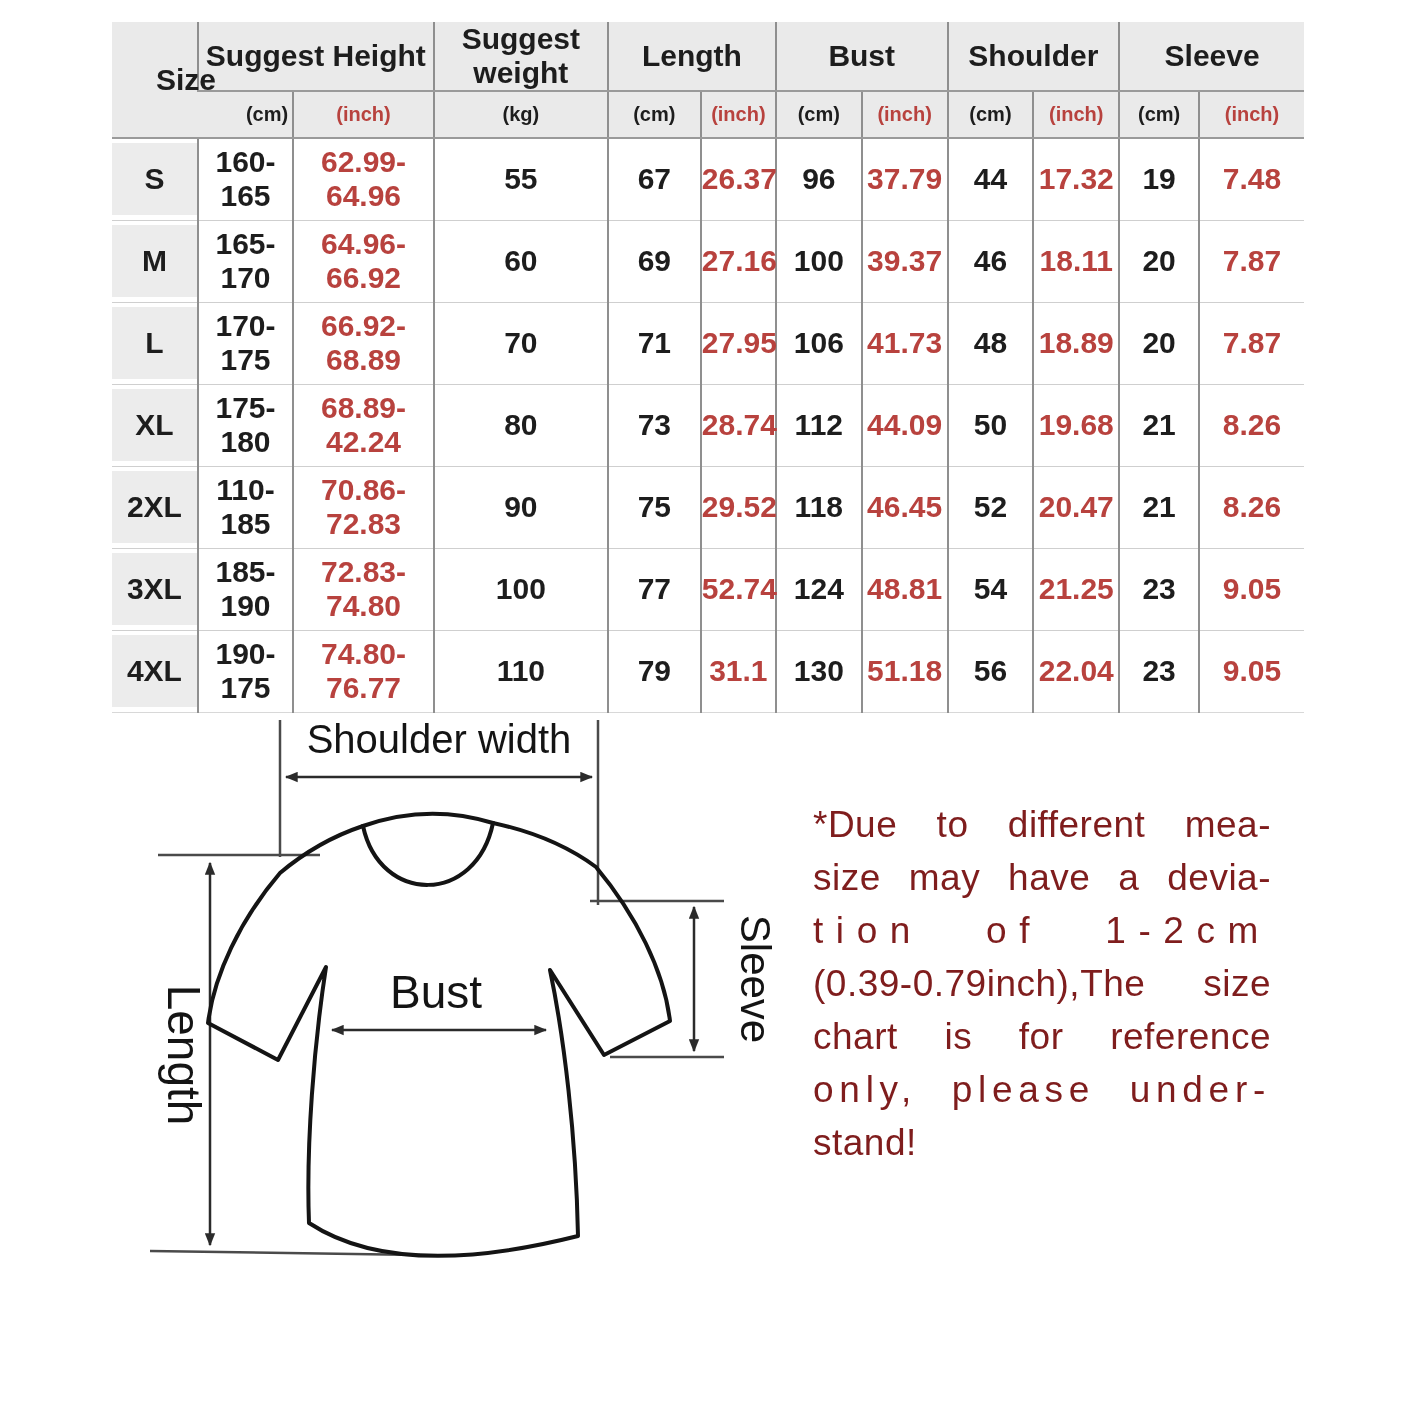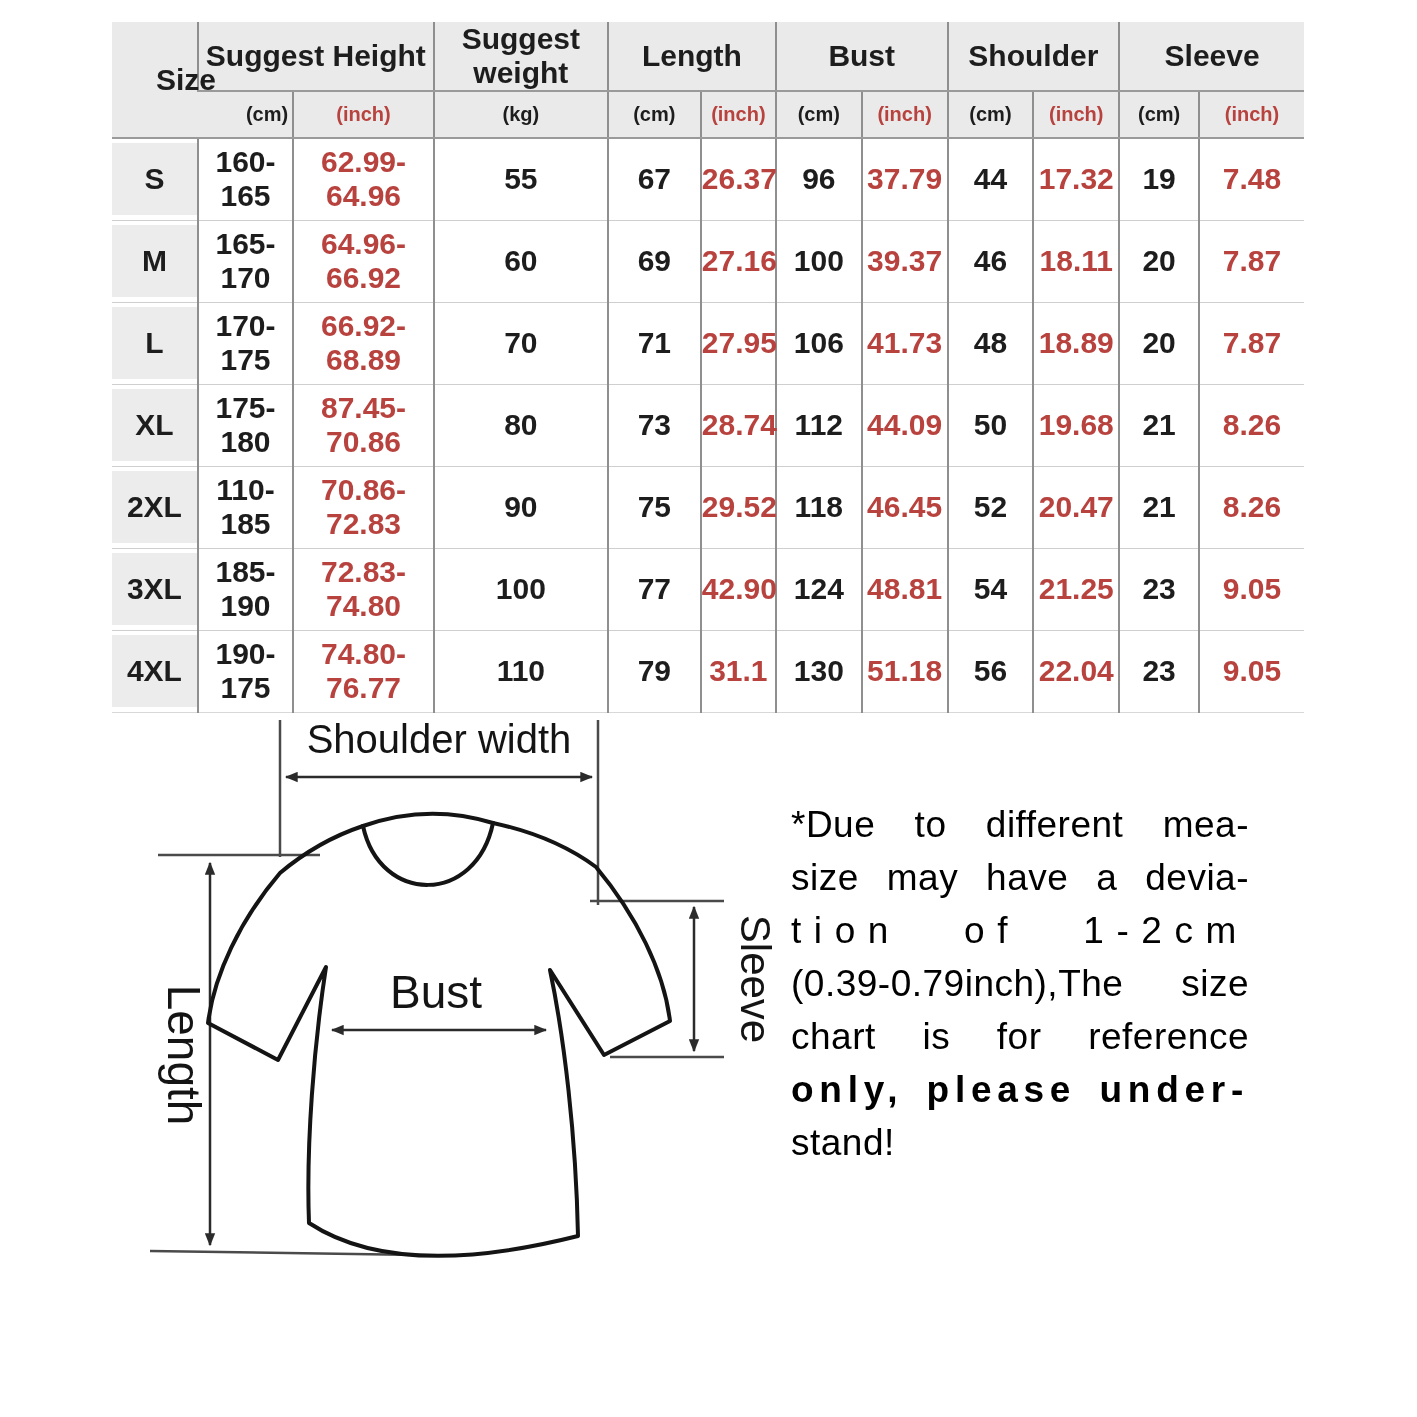--- a/index.html
+++ b/index.html
@@ -21,24 +21,24 @@
   tbody td { font-size:30px; font-weight:700; height:82px; border-bottom:1px solid #cfcfcf; background:#fff; }
   tbody tr:last-child td { border-bottom:1px solid #d8d8d8; }
   td.size-col { padding:4px 0; }
   .size-chip { background:var(--size-cell-bg); height:72px; margin:0; display:flex; align-items:center; justify-content:center; font-size:30px; font-weight:700; color:#1d1d1d; }
   .red { color:var(--inch-red) !important;margin-top:39px; }
 
   
   .diagram { position:absolute; left:128px; top:705px; }
 
   
-  .disclaimer { position:absolute; left:791px; top:798px; width:458px; color:#000000; }
+  .disclaimer { position:absolute; left:813px; top:798px; width:458px; color:#7f1d1d; }
   .dline { font-size:37px; line-height:53px; letter-spacing:0.5px; white-space:nowrap; text-align:justify; text-align-last:justify; }
   .dline.spread-wide { letter-spacing:0.34em; }
-  .dline.spread { letter-spacing:0.155em;font-weight:bold; }
+  .dline.spread { letter-spacing:0.155em; }
   .dline.last-line { text-align-last:left; }
 
   svg text { font-family:"Liberation Sans", sans-serif; fill:#141414; }
 </style>
 </head>
 <body>
 
 <div class="page">
 
   <div class="table-wrap">
@@ -128,21 +128,21 @@
             <td>48</td>
             <td class="red">18.89</td>
             <td>20</td>
             <td class="red">7.87</td>
           </tr>
           <tr>
             <td class="size-col">
               <div class="size-chip">XL</div>
             </td>
             <td>175-180</td>
-            <td class="red">87.45-70.86</td>
+            <td class="red">68.89-42.24</td>
             <td>80</td>
             <td>73</td>
             <td class="red">28.74</td>
             <td>112</td>
             <td class="red">44.09</td>
             <td>50</td>
             <td class="red">19.68</td>
             <td>21</td>
             <td class="red">8.26</td>
           </tr>
@@ -163,21 +163,21 @@
             <td class="red">8.26</td>
           </tr>
           <tr>
             <td class="size-col">
               <div class="size-chip">3XL</div>
             </td>
             <td>185-190</td>
             <td class="red">72.83-74.80</td>
             <td>100</td>
             <td>77</td>
-            <td class="red">42.90</td>
+            <td class="red">52.74</td>
             <td>124</td>
             <td class="red">48.81</td>
             <td>54</td>
             <td class="red">21.25</td>
             <td>23</td>
             <td class="red">9.05</td>
           </tr>
           <tr>
             <td class="size-col">
               <div class="size-chip">4XL</div>

